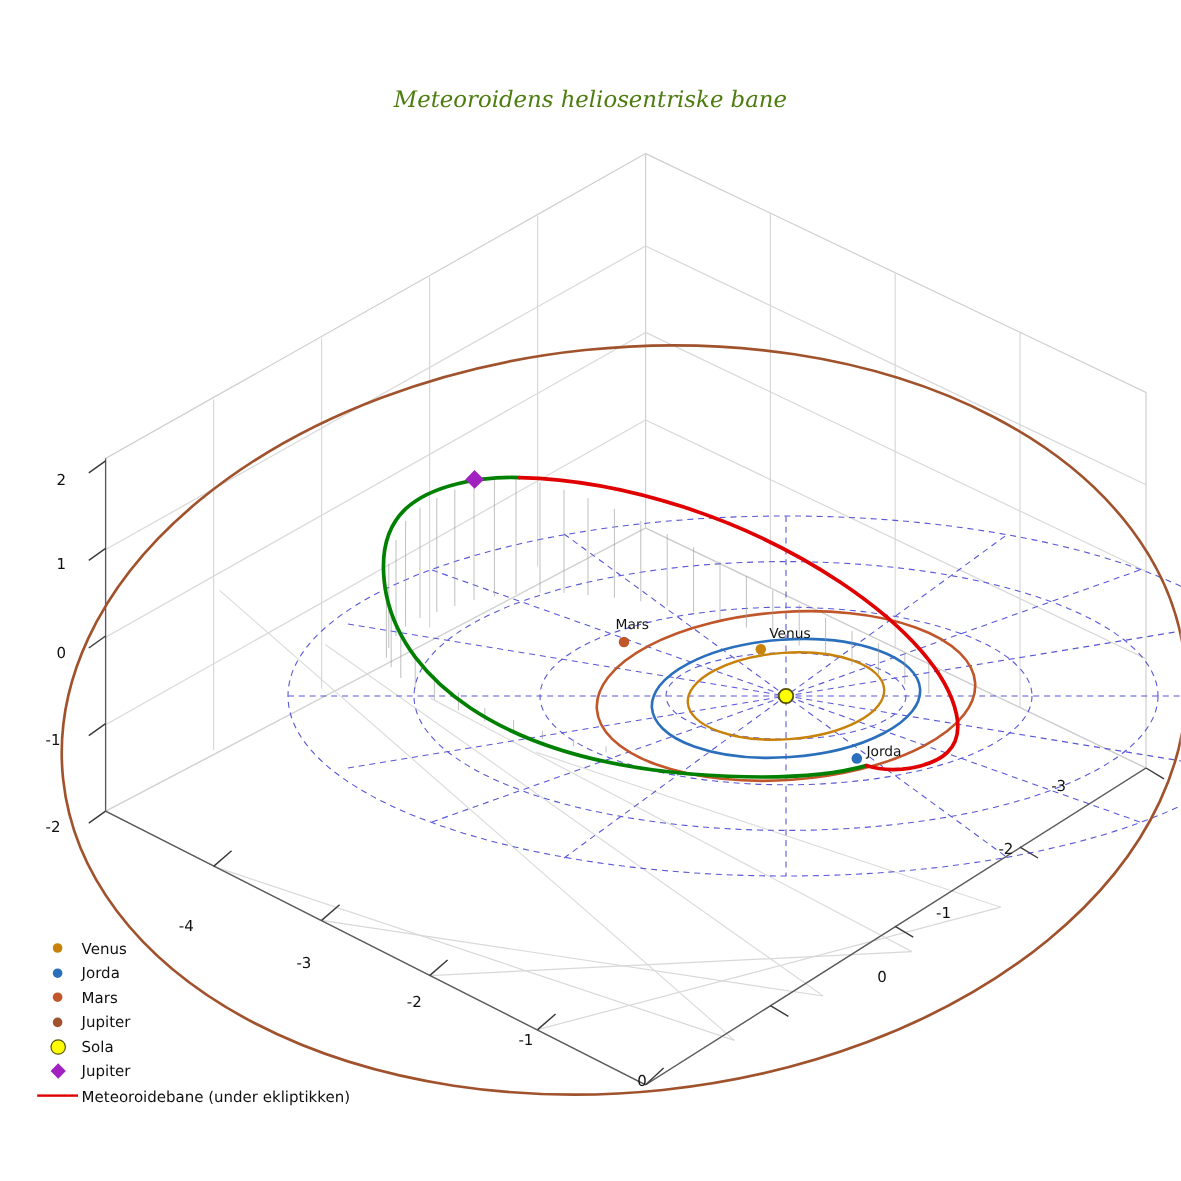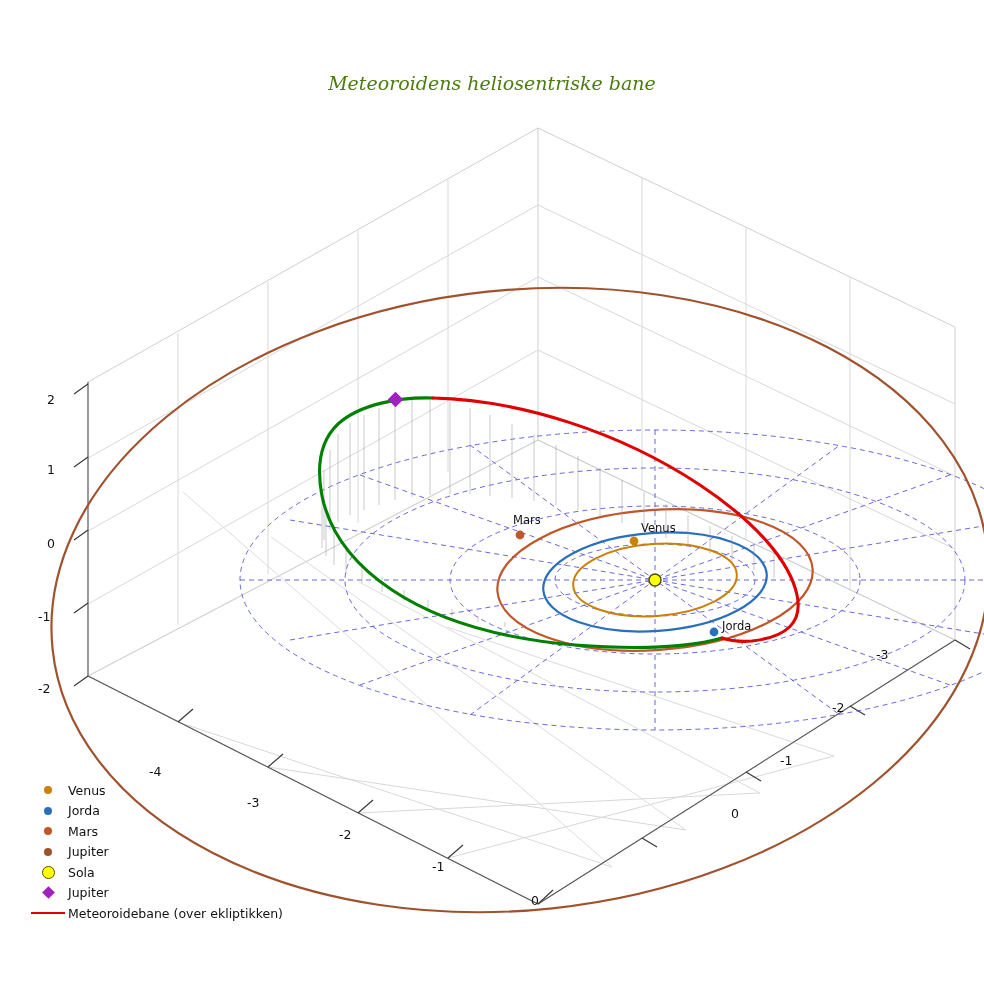--- a/index.html
+++ b/index.html
@@ -328,17 +328,17 @@
           <span class="diamond" style="background:#a020c0"></span>
         </span>
       <span class="legend-label">Jupiter</span>
     </div>
 
 
     <div class="legend-row">
       <span class="legend-key">
           <span class="linekey" style="border-top-color:#e00000"></span>
         </span>
-      <span class="legend-label">Meteoroidebane (over ekliptikken)</span>
+      <span class="legend-label">Meteoroidebane (under ekliptikken)</span>
     </div>
 
   </div>
 </div>
 
 </body></html>

